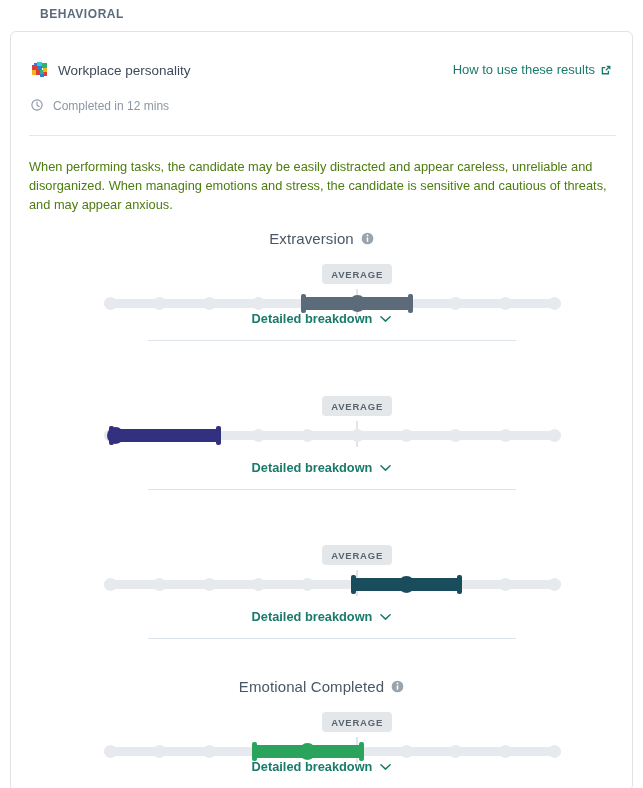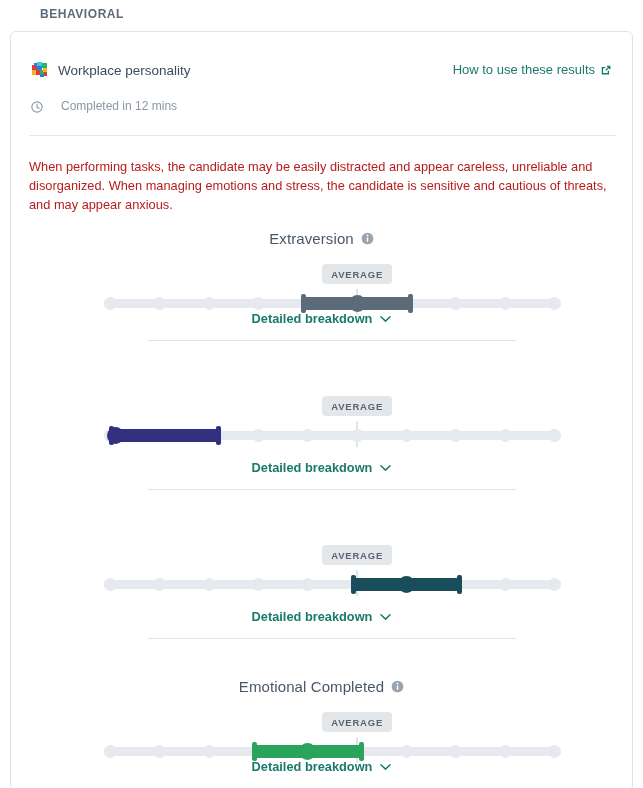--- a/index.html
+++ b/index.html
@@ -39,33 +39,33 @@
   .how-link {
     position: absolute; right: 20px; top: 30px;
     display: flex; align-items: center; gap: 5px;
     font-size: 13px; font-weight: 400; color: #1a7a6b;
     text-decoration: none; cursor: pointer;
   }
   .ext-icon { width: 12px; height: 12px; display: block; }
 
   .completed {
     position: absolute; left: 20px; top: 67px;
-    display: flex; align-items: flex-end; gap: 18px;
+    display: flex; align-items: flex-start; gap: 10px;
     font-size: 12px; color: #8b97a3;
   }
   .clock-icon { width: 12px; height: 12px; display: block; }
 
   .head-rule {
     position: absolute; left: 18px; top: 103px;
     width: 587px; height: 1px; background: #e3e7eb;
   }
 
   .summary {
     position: absolute; left: 18px; top: 125px; width: 590px;
-    font-size: 12.8px; line-height: 19px; color: #b91c1c;
+    font-size: 12.8px; line-height: 19px; color: #4d7c0f;
   }
 
   
   .trait { position: absolute; left: 0; width: 621px; }
   .trait-title {
     display: flex; align-items: center; justify-content: center; gap: 7px;
     font-size: 15px; color: #4a5866; letter-spacing: 0.1px;
   }
   .info-icon { width: 13px; height: 13px; display: block; }
 

